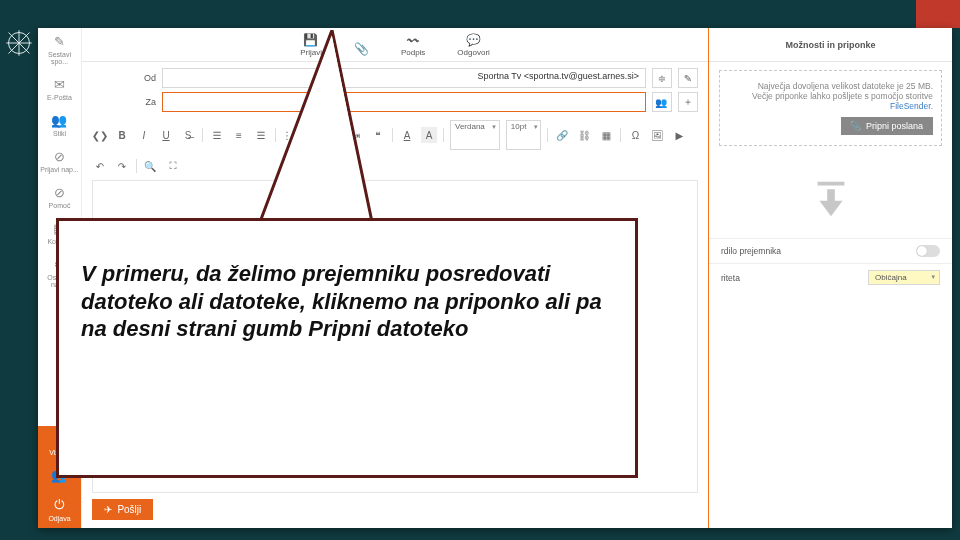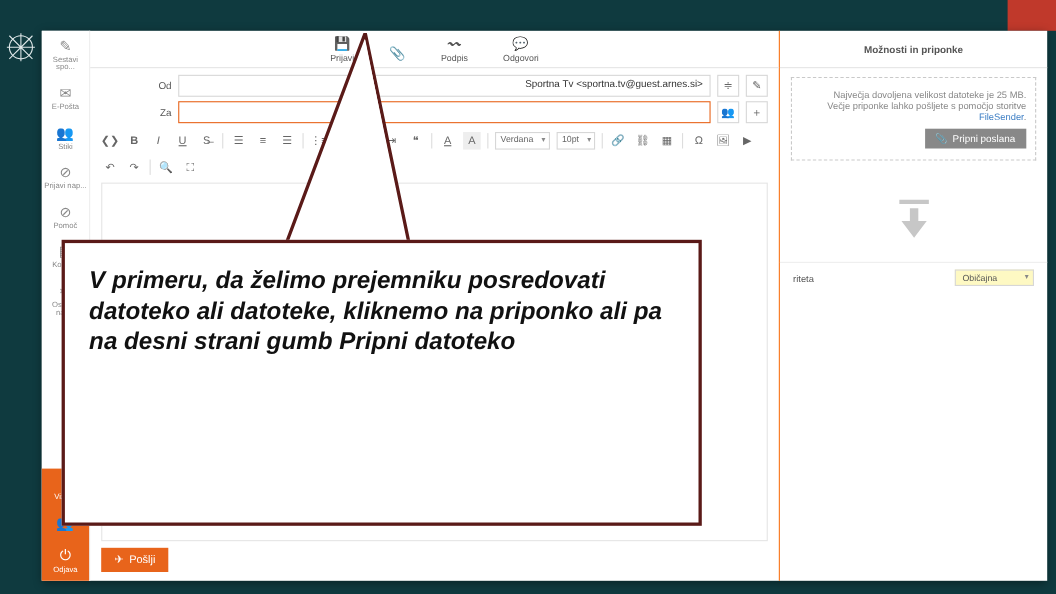--- a/index.html
+++ b/index.html
@@ -97,21 +97,21 @@
   .toolbar {
     display: flex; align-items: center; gap: 6px;
     padding: 4px 0;
     flex-wrap: wrap;
     color: #666;
     font-size: 10px;
   }
   .tbtn { width: 16px; height: 16px; display: inline-flex; align-items: center; justify-content: center; cursor: pointer; }
   .tsep { width: 1px; height: 14px; background: #ddd; }
   .tselect {
-    height: 16px; border: 1px solid #d7d7d7; font-size: 8px; padding: 1px 14px 1px 4px;
+    height: 30px; border: 1px solid #d7d7d7; font-size: 8px; padding: 1px 14px 1px 4px;
     background: #fff;
     position: relative;
   }
   .tselect::after { content: "▾"; position: absolute; right: 3px; top: 2px; font-size: 7px; color: #888; }
 
   .editor-area {
     flex: 1;
     margin: 2px 10px 6px 10px;
     border: 1px solid #e5e5e5;
     background: #fff;
@@ -174,21 +174,21 @@
   }
   .toggle::after { content: ""; position: absolute; width: 10px; height: 10px; border-radius: 50%; background: #fff; top: 1px; left: 1px; box-shadow: 0 0 1px rgba(0,0,0,0.3); }
 
   
   .callout {
     position: absolute;
     left: 56px; top: 218px;
     width: 582px; height: 260px;
     background: #fff;
     border: 3px solid #5a1a18;
-    padding: 20px 22px;
+    padding: 39px 22px;
     z-index: 50;
   }
   .callout-text {
     font-size: 22px;
     font-weight: bold;
     font-style: italic;
     color: #111;
     line-height: 1.25;
   }
   .callout-tail {
@@ -364,20 +364,24 @@
         <span>Pripni poslana</span>
       </div>
     </div>
     <div class="big-down">
       <svg width="46" height="46" viewBox="0 0 24 24" fill="#c7c7c7">
           <path d="M5 20h14v-2H5v2zM12 2L6 10h4v6h4v-6h4L12 2z" transform="rotate(180 12 12)"></path>
         </svg>
     </div>
 
     <div class="opt-row">
+      <span>rdilo prejemnika</span>
+      <span class="toggle"></span>
+    </div>
+    <div class="opt-row">
       <span>riteta</span>
       <span class="rsel">Običajna</span>
     </div>
   </div>
 
 </div>
 
 <svg class="callout-tail" width="160" height="200">
   <polygon points="80,0 8,192 120,192" fill="#ffffff" stroke="#5a1a18" stroke-width="3"></polygon>
   <polygon points="11,190 117,190 80,6" fill="#ffffff"></polygon>

